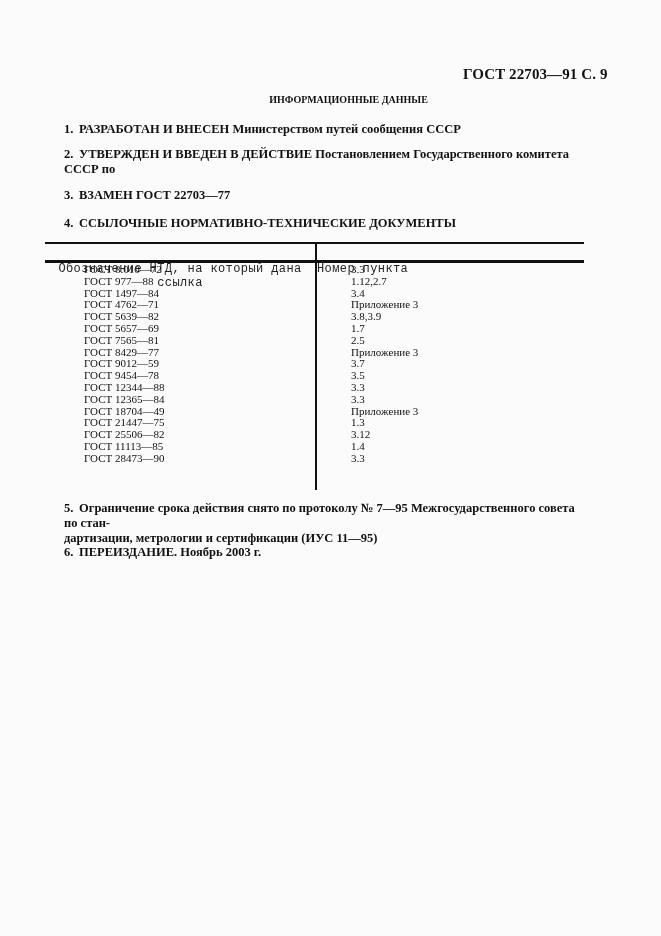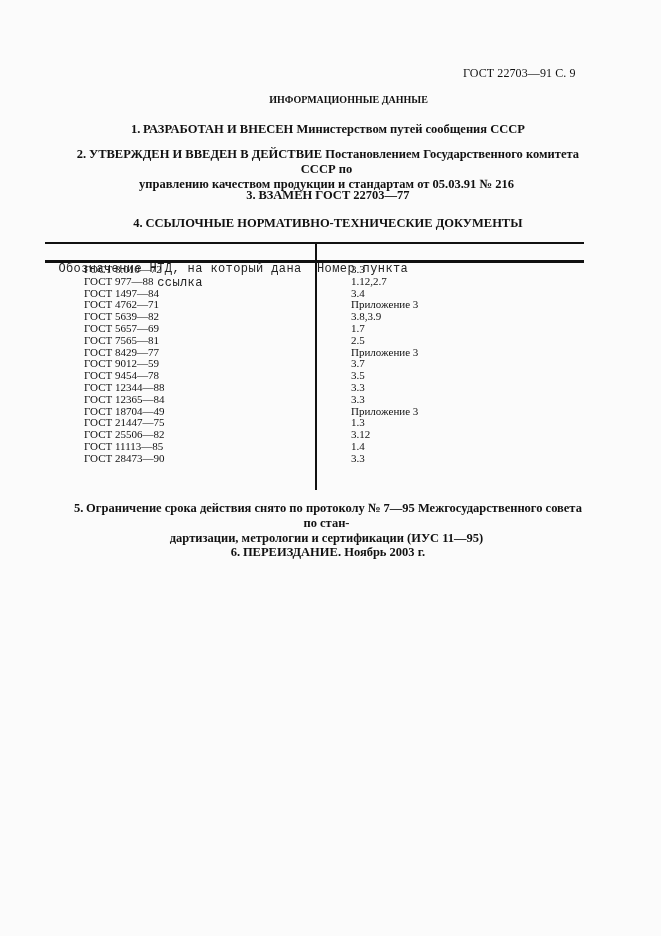--- a/index.html
+++ b/index.html
@@ -11,34 +11,33 @@
       width: 661px;
       height: 936px;
       position: relative;
       overflow: hidden;
       font-family: "Liberation Serif", "DejaVu Serif", serif;
       color: #111;
     }
     .abs { position: absolute; white-space: nowrap; }
     .page-num {
       left: 463px; top: 66px;
-      font-size: 12px; font-weight: normal;
+      font-size: 15px; font-weight: bold;
       letter-spacing: 0.1px;
     }
     .title {
       left: 0; width: 661px; top: 94px; text-align: center;
       font-size: 10px; font-weight: bold;
       padding-left: 16px;
     }
     .title span { display: inline-block; margin-left: 4px; }
     .item {
       left: 64px; width: 525px;
       font-size: 12.5px; font-weight: bold; line-height: 15px;
       white-space: normal;
-      text-align: center;
     }
     .item .num { display: inline-block; width: 15px; }
     .item .caps { font-weight: bold; }
     .item .txt { font-weight: bold; }
     .item2 { top: 147px; }
     .item2 .line2 { display: block; }
     .item1 { top: 122px; }
     .item3 { top: 188px; }
     .item4 { top: 216px; }
     .item5 { top: 501px; }
@@ -80,21 +79,20 @@
 <div class="abs page-num">ГОСТ 22703—91 С. 9</div>
 
 <div class="abs title"><span>ИНФОРМАЦИОННЫЕ ДАННЫЕ</span></div>
 
 <div class="abs item item1">
   <span class="num">1.</span><span class="caps">РАЗРАБОТАН И ВНЕСЕН</span><span class="txt"> Министерством путей сообщения СССР</span>
 </div>
 
 <div class="abs item item2">
   <span class="num">2.</span><span class="caps">УТВЕРЖДЕН И ВВЕДЕН В ДЕЙСТВИЕ</span><span class="txt"> Постановлением Государственного комитета СССР по</span>
-  <span class="line2">управлению качеством продукции и стандартам от 05.03.91 № 216</span>
 </div>
 
 <div class="abs item item3">
   <span class="num">3.</span><span class="caps">ВЗАМЕН ГОСТ 22703—77</span>
 </div>
 
 <div class="abs item item4">
   <span class="num">4.</span><span class="caps">ССЫЛОЧНЫЕ НОРМАТИВНО-ТЕХНИЧЕСКИЕ ДОКУМЕНТЫ</span>
 </div>
 

